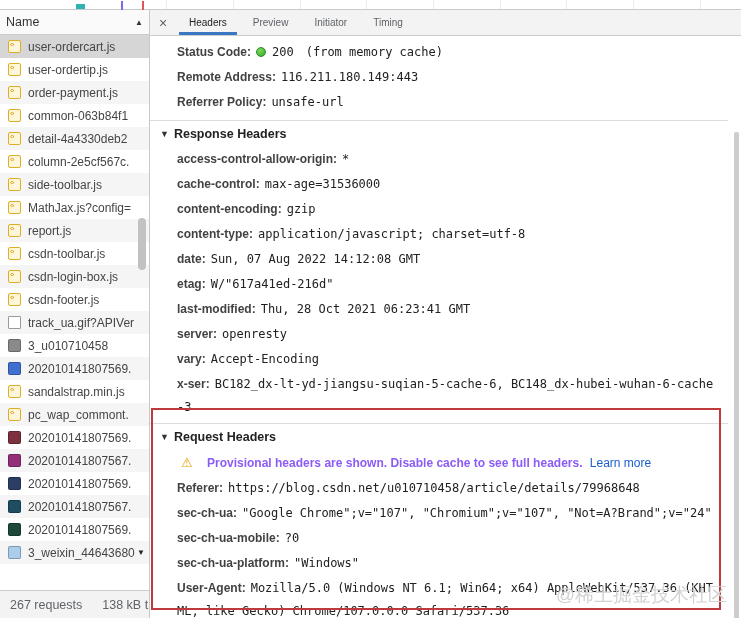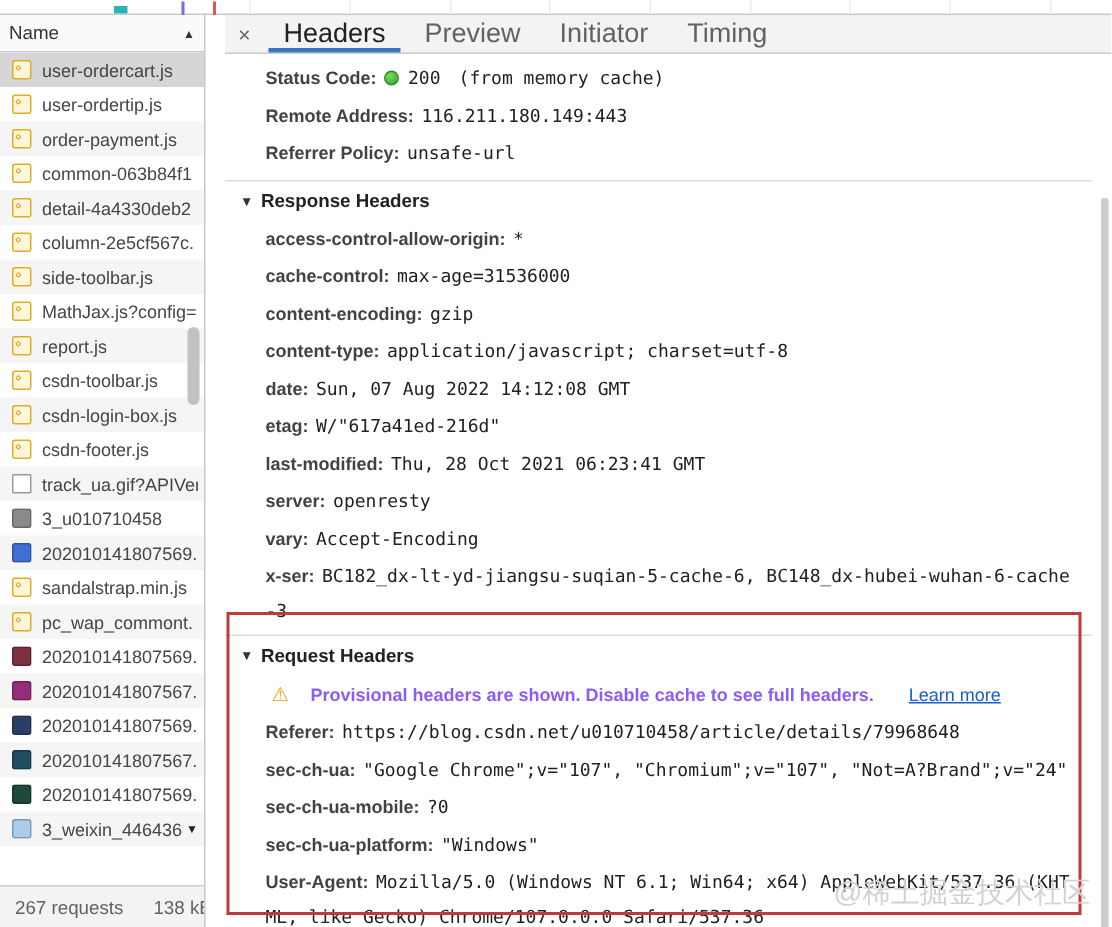--- a/index.html
+++ b/index.html
@@ -5,21 +5,21 @@
   * { margin:0; padding:0; box-sizing:border-box; }
   html,body { width:741px; height:618px; overflow:hidden; }
   body { position:relative; font-family:"Liberation Sans",sans-serif; font-size:12px; color:#333; background:#fff; }
 
   
   #overview-strip { position:absolute; left:0; top:0; width:741px; height:10px; background:#fff; border-bottom:1px solid #c9c9c9; }
   #overview-strip .grid { position:absolute; top:0; width:1px; height:9px; background:#ececec; }
   #overview-strip .mark { position:absolute; }
 
   
-  #sidebar { position:absolute; left:0; top:10px; width:137px; bottom:0; background:#fff; border-right:1px solid #c9c9c9; }
+  #sidebar { position:absolute; left:0; top:10px; width:150px; bottom:0; background:#fff; border-right:1px solid #c9c9c9; }
   .name-header { height:25px; background:#fafafa; border-bottom:1px solid #ccc; display:flex; align-items:center; padding:0 6px; font-size:12.5px; color:#333; cursor:pointer; }
   .name-header .hdr-label { flex:1; }
   .name-header .arrow { font-size:8px; color:#333; }
   #rows { position:absolute; top:25px; left:0; right:0; bottom:28px; overflow:hidden; }
   .row { height:23px; display:flex; align-items:center; padding:0 4px 0 8px; white-space:nowrap; overflow:hidden; cursor:pointer; color:#454545; }
   .row:nth-child(odd) { background:#f5f5f5; }
   .row.selected { background:#d6d6d6; }
   .fico { flex:0 0 13px; width:13px; height:13px; margin-right:7px; border-radius:2px; position:relative; }
   .fico.script { background:#fdf6d8; border:1px solid #dfae26; }
   .fico.script::after { content:"‹›"; position:absolute; left:1px; top:-1px; font-size:8px; color:#d98e00; letter-spacing:-1px; }
@@ -28,37 +28,37 @@
   .row .rlabel { overflow:hidden; text-overflow:clip; }
   .row .trail { margin-left:auto; font-size:8px; color:#222; padding-left:2px; }
   #sb-footer { position:absolute; left:0; right:0; bottom:0; height:28px; background:#f3f3f3; border-top:1px solid #ccc; display:flex; align-items:center; padding:0 10px; color:#5f6368; font-size:12.5px; white-space:nowrap; overflow:hidden; }
   #sb-footer .vdiv { width:1px; height:14px; background:#ccc; margin:0 10px; }
   #sb-scroll { position:absolute; right:3px; top:208px; width:8px; height:52px; border-radius:4px; background:#c2c2c2; cursor:pointer; }
 
   
   #main { position:absolute; left:150px; top:10px; right:0; bottom:0; background:#fff; }
   #tabbar { height:26px; background:#f3f3f3; border-bottom:1px solid #ccc; display:flex; align-items:stretch; }
   #close-btn { width:26px; display:flex; align-items:center; justify-content:center; font-size:14px; color:#5f6368; cursor:pointer; }
-  .tab { display:flex; align-items:center; padding:0 10px; margin:0 3px; color:#5f6368; font-size:18px; cursor:pointer; border-bottom:3px solid transparent; border-top:3px solid transparent; }
+  .tab { display:flex; align-items:center; padding:0 10px; margin:0 3px; color:#5f6368; font-size:10px; cursor:pointer; border-bottom:3px solid transparent; border-top:3px solid transparent; }
   .tab.active { color:#202124; border-bottom-color:#3a77c2; }
 
   #content { position:absolute; left:0; right:13px; top:26px; bottom:0; overflow:hidden; }
   .kv { padding:1px 8px 1px 27px; line-height:23px; word-break:break-all; }
   .kv .k { font-weight:bold; color:#424242; margin-right:5px; }
   .kv .v, .kv .note { font-family:"DejaVu Sans Mono",monospace; font-size:12px; color:#212121; }
   .kv .note { margin-left:12px; }
   .dot { display:inline-block; width:10px; height:10px; border-radius:50%; background:radial-gradient(circle at 35% 30%, #7ed958, #2fa62f); border:1px solid #2a8f2a; vertical-align:-1px; margin-right:6px; }
   .sect-divider { border-top:1px solid #dcdcdc; margin-top:3px; }
   .sect-title { display:flex; align-items:center; padding:0 8px 0 10px; line-height:26px; font-weight:bold; color:#222; font-size:12.5px; }
   .tri { font-size:9px; margin-right:5px; color:#333; }
   #general { padding-top:4px; padding-bottom:2px; }
   .warnrow { padding:1px 8px 1px 31px; line-height:23px; }
   .warn-icon { color:#e8a000; font-size:13px; margin-right:11px; }
   .warn-text { font-weight:bold; color:#8b5cf6; }
-  .learn-link { color:#1a5dc8; text-decoration:underline; margin-left:20px; cursor:pointer; }
+  .learn-link { color:#1a5dc8; margin-left:4px; cursor:pointer; }
 
   
   #annotation-box { position:absolute; left:151px; top:408px; width:570px; height:202px; border:2px solid #bf3a3a; pointer-events:none; z-index:5; }
   #watermark { position:absolute; right:14px; bottom:10px; color:#d2d2d2; font-size:19px; z-index:6; pointer-events:none; }
   #main-scroll { position:absolute; right:2px; top:122px; width:5px; height:490px; background:#cdcdcd; border-radius:2px; cursor:pointer; z-index:7; }
 </style>
 </head>
 <body>
 
 <div id="overview-strip">

